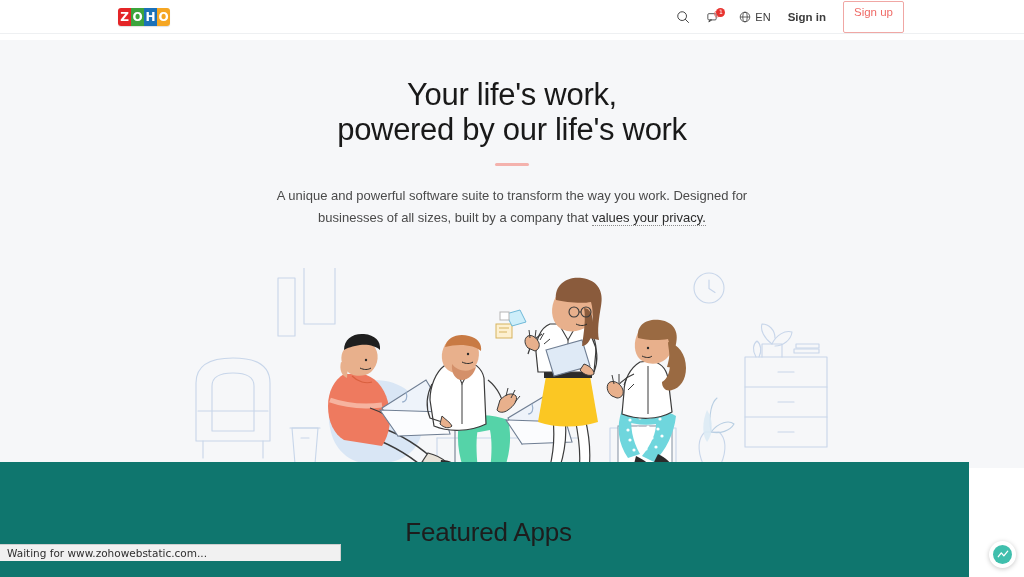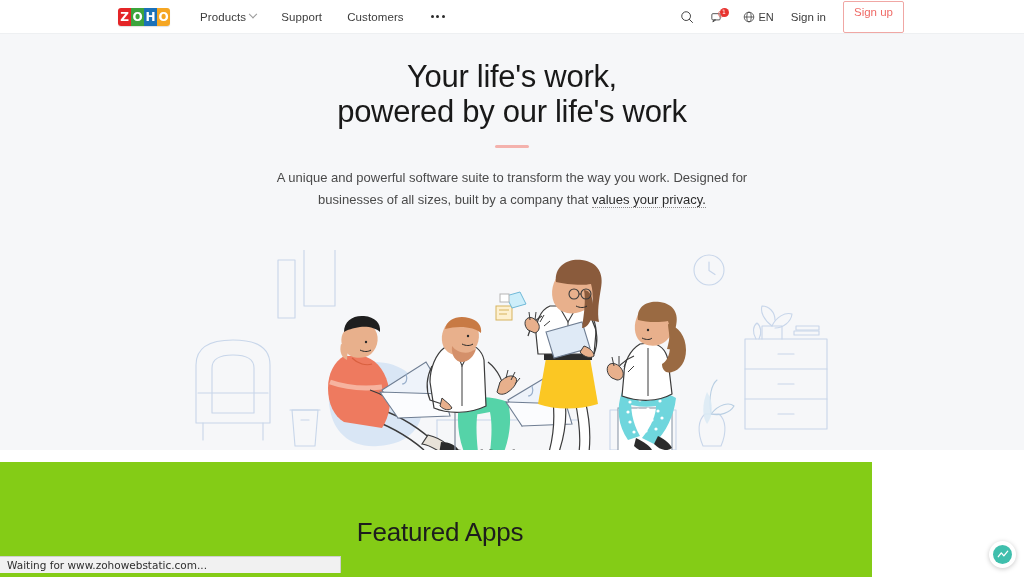--- a/index.html
+++ b/index.html
@@ -82,21 +82,21 @@
     margin-right: 120px;
     display: flex;
     align-items: center;
     gap: 17px;
   }
   .ico-btn { cursor: pointer; display: flex; align-items: center; position: relative; }
   .lang {
     display: flex; align-items: center; gap: 4px;
     font-size: 11px; color: #3c3c3c; cursor: pointer;
   }
-  .signin { font-size: 11.5px; color: #3c3c3c; cursor: pointer; white-space: nowrap; }
+  .signin { font-size: 11.5px; color: #3c3c3c; cursor: pointer; white-space: nowrap; font-weight: bold; }
   .signup {
     font-size: 11.5px;
     color: #ef6b67;
     border: 1px solid #f0a7a4;
     border-radius: 2px;
     padding: 4px 10px 14px;
     background: #fff;
     cursor: pointer;
     white-space: nowrap;
   }
@@ -109,21 +109,21 @@
     color: #fff;
     font-size: 6px;
     display: flex; align-items: center; justify-content: center;
     line-height: 1;
     font-family: "DejaVu Sans", sans-serif;
   }
 
   
   .hero {
     position: absolute;
-    top: 22px; left: 0;
+    top: 40px; left: 0;
     width: 1024px;
     height: 428px;
     background: #f6f7f9;
     overflow: hidden;
   }
   .hero h1 {
     margin-top: 38px;
     text-align: center;
     font-size: 31px;
     line-height: 1.12;
@@ -175,37 +175,37 @@
   .illus {
     position: absolute;
     left: 0; top: 228px;
     width: 1024px; height: 200px;
   }
 
   
   .featured {
     position: absolute;
     top: 462px; left: 0;
-    width: 872px; height: 115px;
-    background: #84cc16;
+    width: 969px; height: 115px;
+    background: #0f766e;
     padding-left: 8px;
   }
   .featured h2 {
     text-align: center;
     margin-top: 55px;
     font-size: 26px;
     font-weight: 400;
     color: #1d1d1d;
     letter-spacing: -.2px;
   }
 
   
   .statusbar {
     position: absolute;
-    left: 0; bottom: 4px;
+    left: 0; bottom: 16px;
     width: 341px; height: 17px;
     background: #f1f1f1;
     border-top: 1px solid #cfcfcf;
     border-right: 1px solid #cfcfcf;
     display: flex;
     align-items: center;
     padding-left: 7px;
     font-size: 10.5px;
     color: #2e2e2e;
     z-index: 30;
@@ -234,37 +234,20 @@
 
 <div class="header">
 
   <div class="logo">
     <span class="logo-tile t-red">Z</span>
     <span class="logo-tile t-green">O</span>
     <span class="logo-tile t-blue">H</span>
     <span class="logo-tile t-yellow">O</span>
   </div>
 
-  <nav class="nav">
-    <div class="nav-item">
-      <span>Products</span>
-      <span class="chev"></span>
-    </div>
-    <div class="nav-item">
-      <span>Support</span>
-    </div>
-    <div class="nav-item">
-      <span>Customers</span>
-    </div>
-    <div class="dots">
-      <i></i>
-      <i></i>
-      <i></i>
-    </div>
-  </nav>
 
   <div class="header-right">
 
     <div class="ico-btn">
       <svg width="14" height="14" viewBox="0 0 16 16">
         <circle cx="7" cy="7" r="5" fill="none" stroke="#3c3c3c" stroke-width="1.1"></circle>
         <line x1="10.7" y1="10.7" x2="14.3" y2="14.3" stroke="#3c3c3c" stroke-width="1.1" stroke-linecap="round"></line>
       </svg>
     </div>
 

